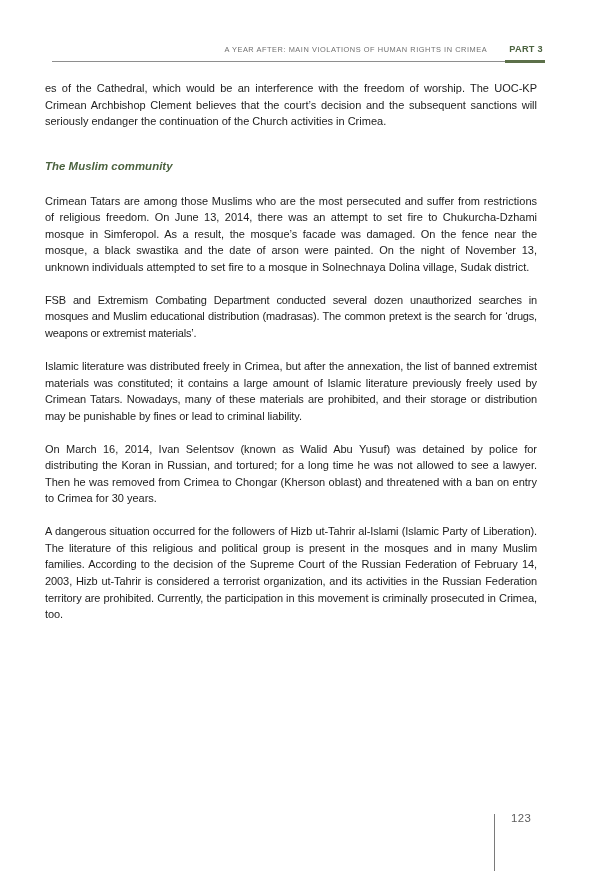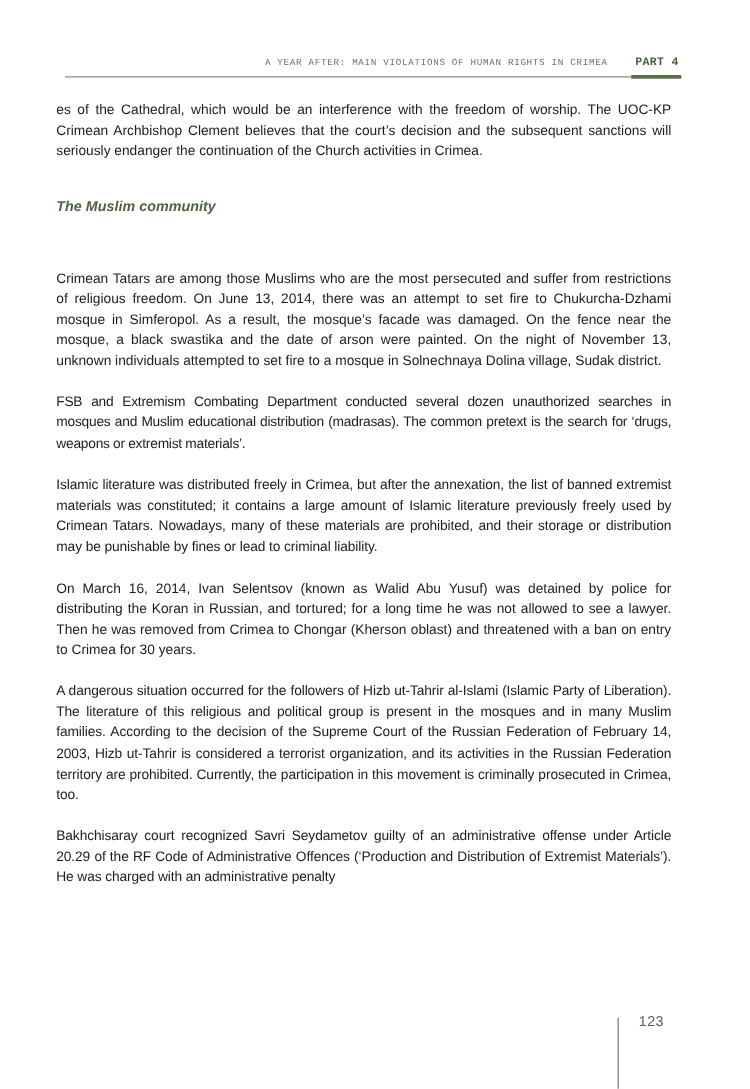--- a/index.html
+++ b/index.html
@@ -23,21 +23,20 @@
     box-sizing: border-box;
   }
 
   
   .running-header {
     position: absolute;
     left: 52px;
     right: 55px;
     top: 44px;
     height: 20px;
-    font-family: Liberation Mono, monospace;
   }
   .running-header-inner {
     display: flex;
     align-items: baseline;
     justify-content: flex-end;
     gap: 22px;
     padding-right: 2px;
   }
   .header-title {
     font-size: 7.4px;
@@ -110,21 +109,21 @@
     margin: 0;
     font-size: 11.4px;
     font-weight: bold;
     font-style: italic;
     color: #4c6340;
     letter-spacing: 0.05px;
     line-height: 16px;
   }
   .heading-wrap {
     margin-top: 28px;
-    margin-bottom: 41px;
+    margin-bottom: 19px;
   }
 
   
   .folio {
     position: absolute;
     left: 494px;
     top: 812px;
     width: 106px;
     height: 59px;
   }
@@ -146,21 +145,21 @@
   }
 </style>
 </head>
 <body>
 
 <div class="page">
 
   <div class="running-header">
     <div class="running-header-inner">
       <span class="header-title">A YEAR AFTER: MAIN VIOLATIONS OF HUMAN RIGHTS IN CRIMEA</span>
-      <span class="header-part">PART 4</span>
+      <span class="header-part">PART 3</span>
     </div>
     <div class="header-rules">
       <div class="header-rule-thin"></div>
       <div class="header-rule-accent"></div>
     </div>
   </div>
 
   <div class="content">
 
     <p class="para">es of the Cathedral, which would be an interference with the freedom of worship. The UOC-KP Crimean Archbishop Clement believes that the court’s decision and the subsequent sanctions will seriously endanger the continuation of the Church activities in Crimea.</p>
@@ -172,21 +171,20 @@
     <p class="para">Crimean Tatars are among those Muslims who are the most persecuted and suffer from restrictions of religious freedom. On June 13, 2014, there was an attempt to set fire to Chukurcha-Dzhami mosque in Simferopol. As a result, the mosque’s facade was damaged. On the fence near the mosque, a black swastika and the date of arson were painted. On the night of November 13, unknown individuals attempted to set fire to a mosque in Solnechnaya Dolina village, Sudak district.</p>
 
     <p class="para tight">FSB and Extremism Combating Department conducted several dozen unauthorized searches in mosques and Muslim educational distribution (madrasas). The common pretext is the search for ‘drugs, weapons or extremist materials’.</p>
 
     <p class="para snug">Islamic literature was distributed freely in Crimea, but after the annexation, the list of banned extremist materials was constituted; it contains a large amount of Islamic literature previously freely used by Crimean Tatars. Nowadays, many of these materials are prohibited, and their storage or distribution may be punishable by fines or lead to criminal liability.</p>
 
     <p class="para">On March 16, 2014, Ivan Selentsov (known as Walid Abu Yusuf) was detained by police for distributing the Koran in Russian, and tortured; for a long time he was not allowed to see a lawyer. Then he was removed from Crimea to Chongar (Kherson oblast) and threatened with a ban on entry to Crimea for 30 years.</p>
 
     <p class="para snug">A dangerous situation occurred for the followers of Hizb ut-Tahrir al-Islami (Islamic Party of Liberation). The literature of this religious and political group is present in the mosques and in many Muslim families. According to the decision of the Supreme Court of the Russian Federation of February 14, 2003, Hizb ut-Tahrir is considered a terrorist organization, and its activities in the Russian Federation territory are prohibited. Currently, the participation in this movement is criminally prosecuted in Crimea, too.</p>
 
-    <p class="para snug">Bakhchisaray court recognized Savri Seydametov guilty of an administrative offense under Article 20.29 of the RF Code of Administrative Offences (‘Production and Distribution of Extremist Materials’). He was charged with an administrative penalty</p>
 
   </div>
 
   <div class="folio">
     <div class="folio-rule"></div>
     <div class="folio-number">123</div>
   </div>
 
 </div>
 

